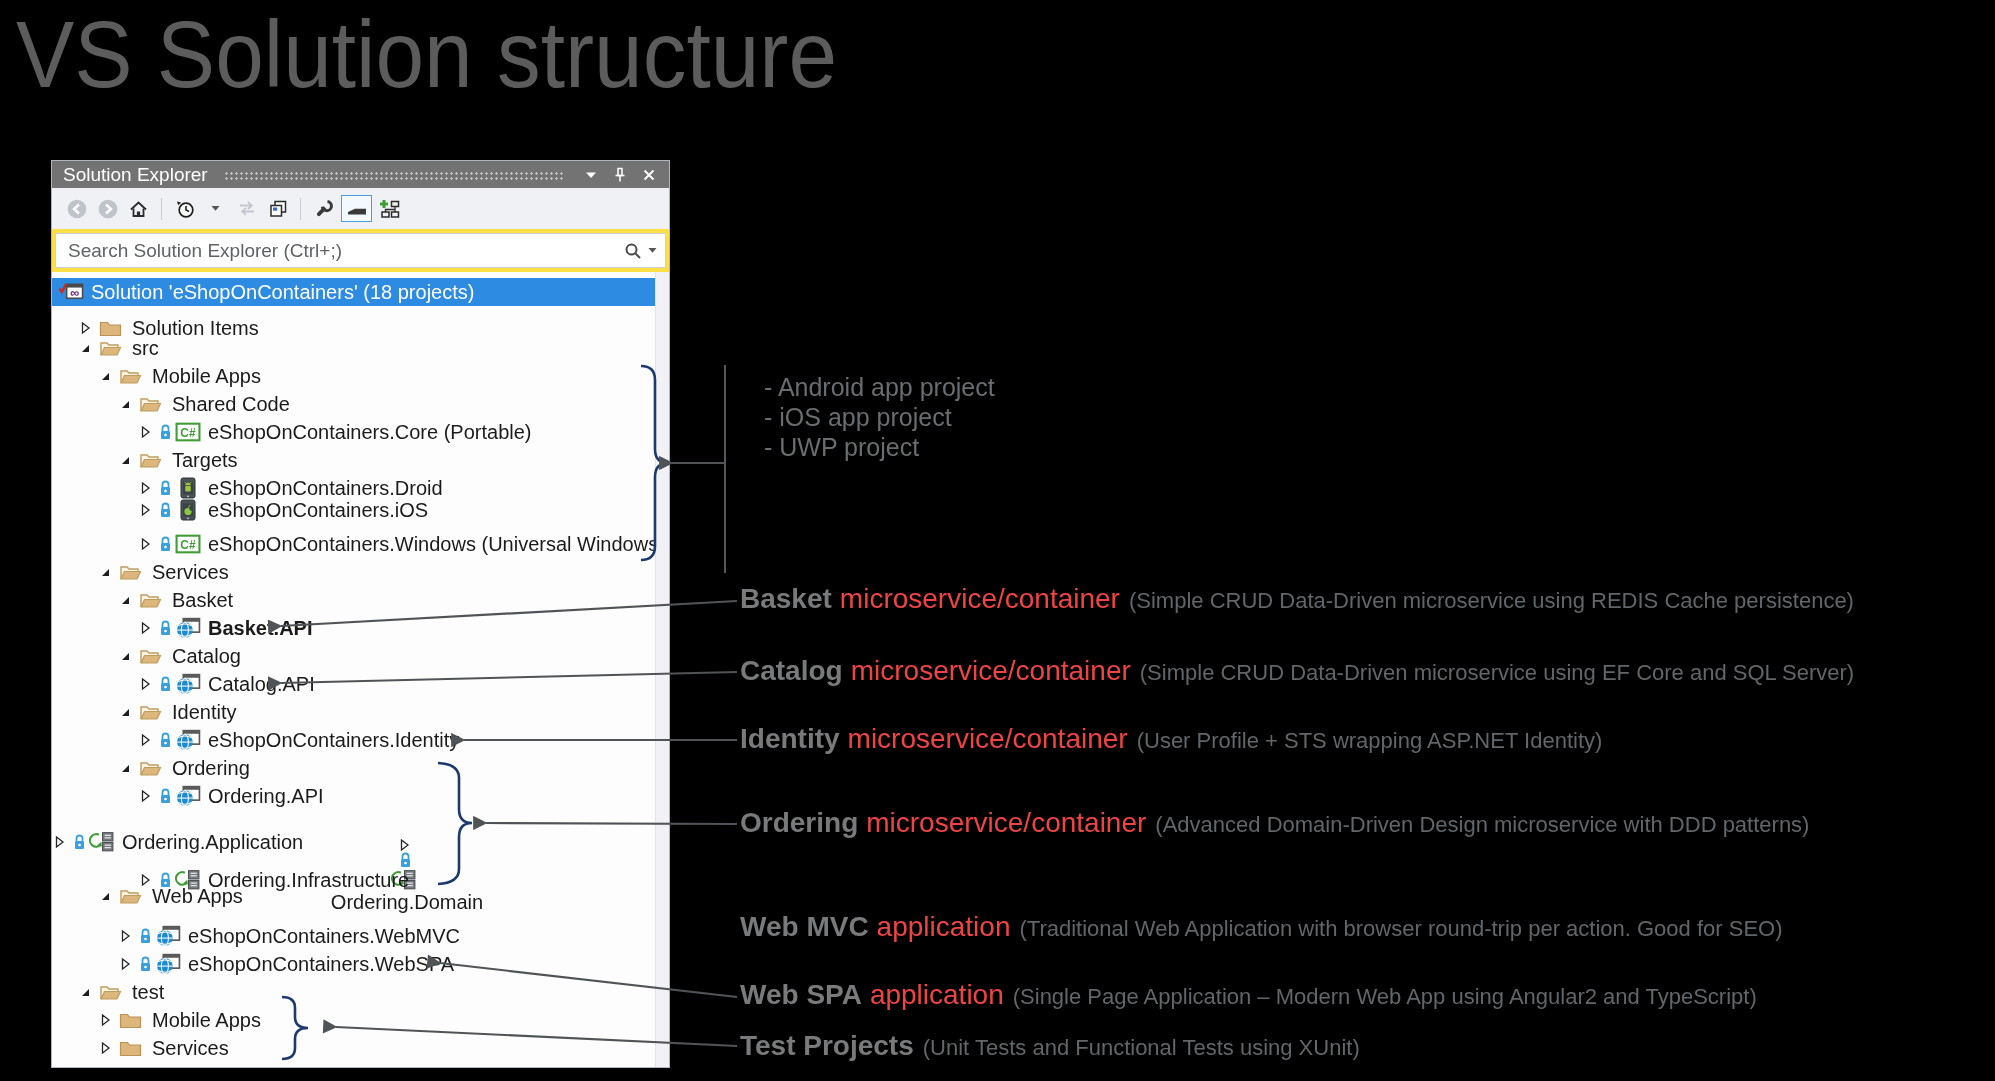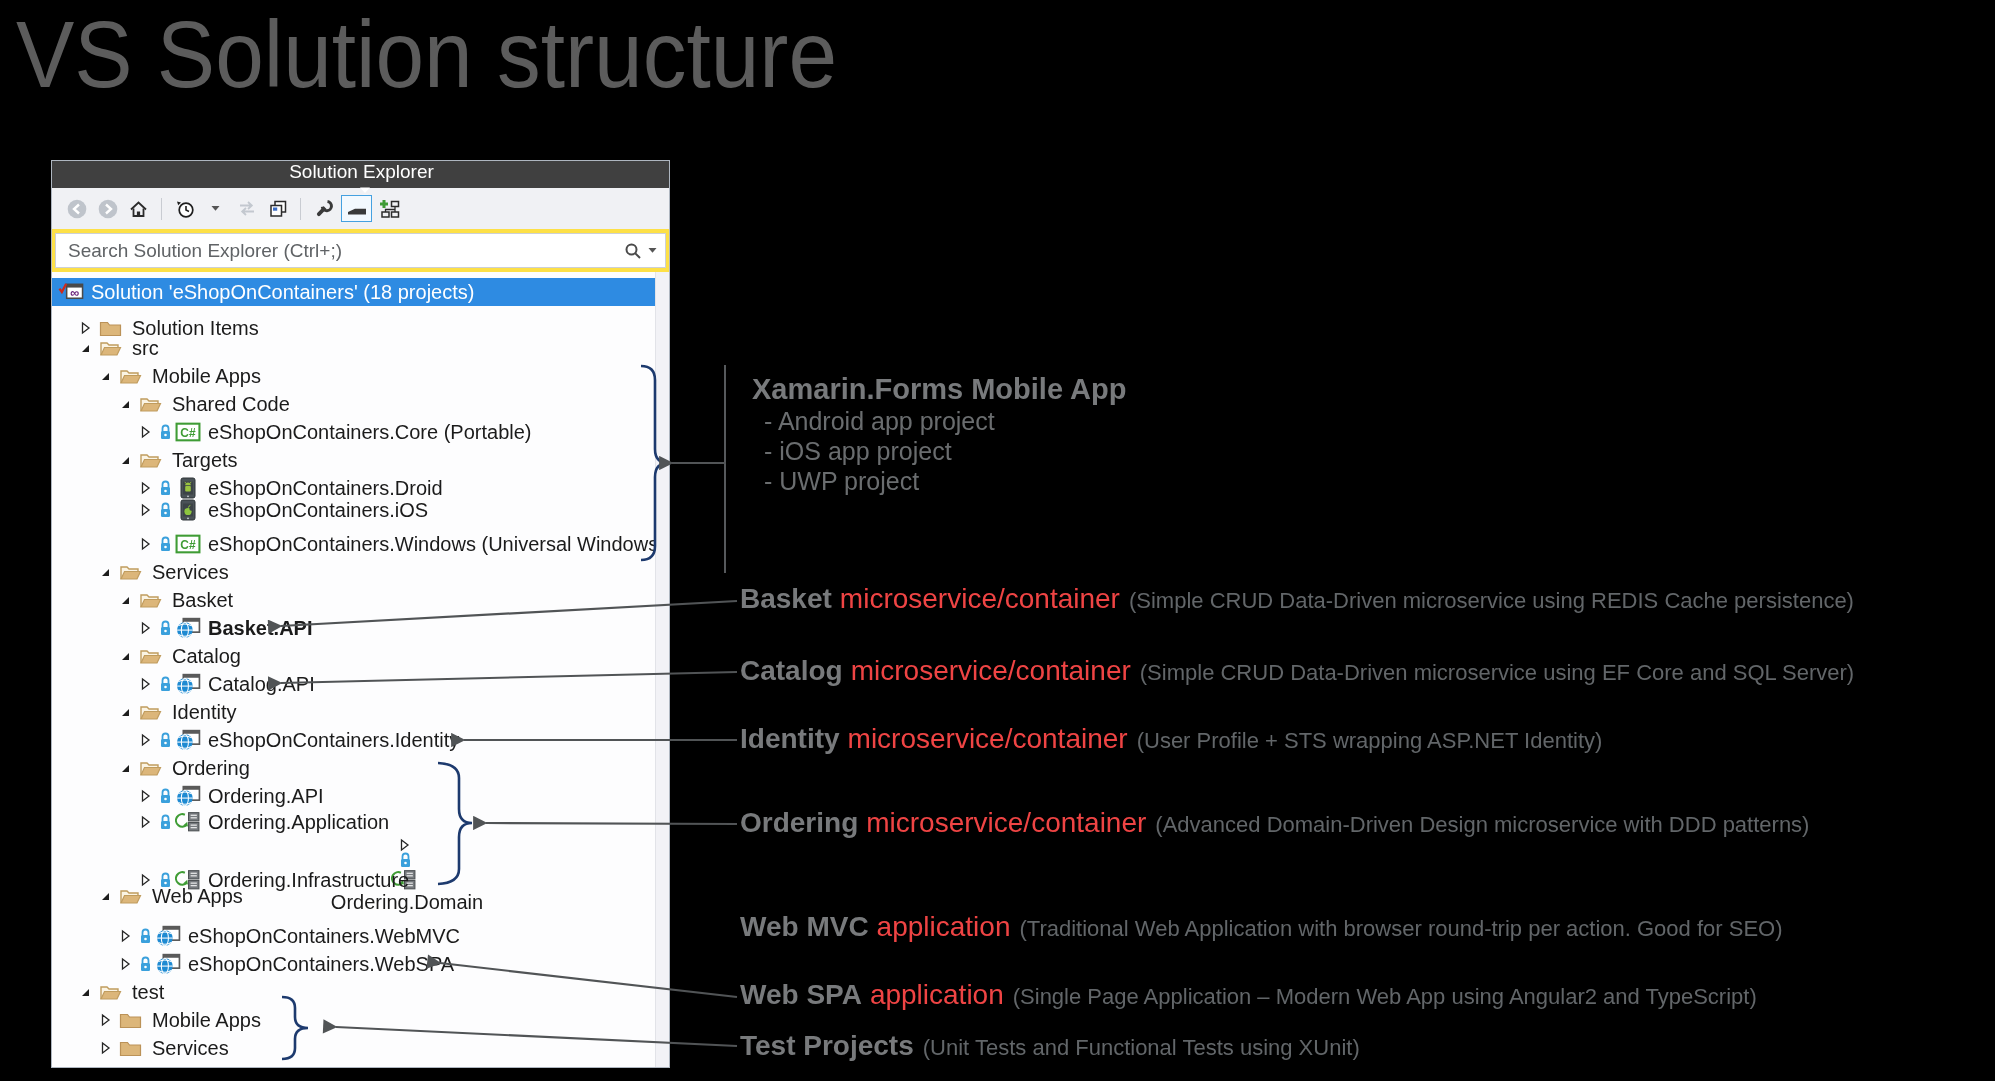--- a/index.html
+++ b/index.html
@@ -9,21 +9,21 @@
   }
   .page-title{
     position:absolute;left:16px;top:0px;font-size:95px;font-weight:100;
     color:#5c5c5c;transform:scaleX(.92);transform-origin:left top;white-space:nowrap;
   }
   
   #panel{
     position:absolute;left:51px;top:160px;width:619px;height:908px;
     background:#fff;border:1px solid #aeb6c0;box-sizing:border-box;z-index:10;
   }
-  .titlebar{height:27px;background:#404040;display:flex;align-items:center;padding:0 9px 0 11px;flex-direction:column;}
+  .titlebar{height:27px;background:#737373;display:flex;align-items:center;padding:0 9px 0 11px;}
   .titlebar .t{color:#fff;font-size:19px;white-space:nowrap;}
   .grip{flex:1;height:10px;margin:3px 10px 0 16px;
     background-image:radial-gradient(rgba(255,255,255,.55) 1px, rgba(0,0,0,0) 1.4px);
     background-size:5px 5px;}
   .tb-ic{width:22px;height:18px;display:flex;align-items:center;justify-content:center;margin-left:7px;}
   .tb-ic svg{display:block;}
   .toolbar{height:41px;background:#f0f1f4;display:flex;align-items:center;padding-left:9px;}
   .tool{width:27px;height:27px;display:flex;align-items:center;justify-content:center;margin:0 2px;box-sizing:border-box;}
   .tool.sep{width:1px;height:22px;background:#c9ccd2;margin:0 7px;}
   .tool.hl{border:1px solid #45a1e0;background:#f3f9fe;width:31px;}
@@ -503,21 +503,21 @@
               <rect x="8" y="1.5" width="15.5" height="13" fill="#fff" stroke="#5a5a5a" stroke-width="1.6"></rect>
               <rect x="8" y="1.5" width="15.5" height="3" fill="#5a5a5a"></rect>
               <circle cx="9.5" cy="12.5" r="7.5" fill="#1e8ad2"></circle>
               <ellipse cx="9.5" cy="12.5" rx="3.4" ry="7.5" fill="none" stroke="#fff" stroke-width="1"></ellipse>
               <line x1="2" y1="12.5" x2="17" y2="12.5" stroke="#fff" stroke-width="1"></line>
               <path d="M3.4 8.2 a8 4.6 0 0 1 12.2 0 M3.4 16.8 a8 4.6 0 0 0 12.2 0" fill="none" stroke="#fff" stroke-width="1"></path>
             </svg>
           </span>
           <span class="lbl">Ordering.API</span>
         </div>
-        <div class="trow" style="top: 536px; padding-left: 86px; text-align: center;">
+        <div class="trow" style="top: 556px;  text-align: center;">
           <span class="exp">
             <svg viewBox="0 0 14 14">
               <path d="M4.5 2 L11 7 L4.5 12 Z" fill="#fff" stroke="#262626" stroke-width="1.3"></path>
             </svg>
           </span>
           <span class="lock">
             <svg viewBox="0 0 13 17">
               <path d="M3.5 7 V4.5 a3 3 0 0 1 6 0 V7" fill="none" stroke="#3aa0dc" stroke-width="1.8"></path>
               <rect x="2" y="7" width="9" height="8" rx="1.2" fill="#3aa0dc"></rect>
               <circle cx="6.5" cy="11" r="1.3" fill="#fff"></circle>
@@ -695,21 +695,20 @@
           </span>
           <span class="lbl">Services</span>
         </div>
       </div>
     <div class="scrollstrip"></div>
   </div>
 </div>
 
 <div id="xbar"></div>
 <div id="xamarin">
-  <div class="xh">Xamarin.Forms Mobile App</div>
   <div id="xbullets">
       <div class="xbullet">- Android app project</div>
       <div class="xbullet">- iOS app project</div>
       <div class="xbullet">- UWP project</div>
     </div>
 </div>
 
 <svg id="overlay" width="1995" height="1081" viewBox="0 0 1995 1081">
   <defs>
     <marker id="ah" viewBox="0 0 10 10" refX="1" refY="5" markerWidth="8.5" markerHeight="6.5" orient="auto">

